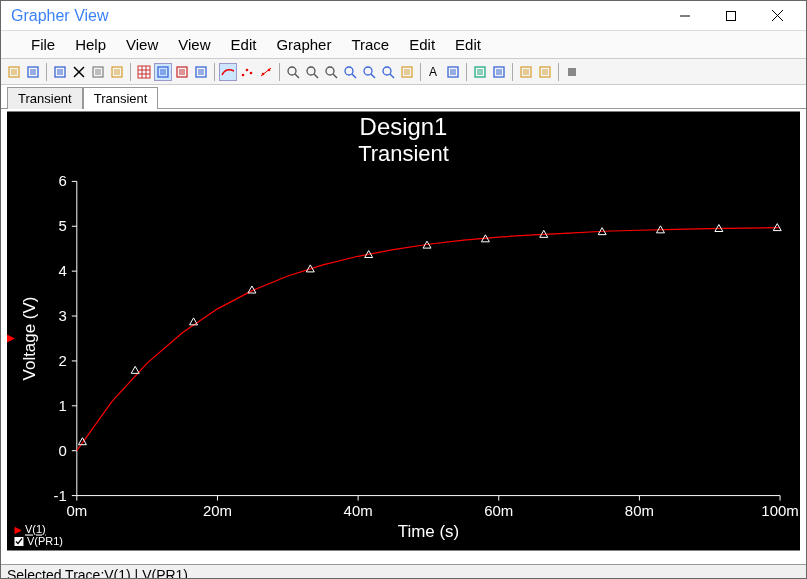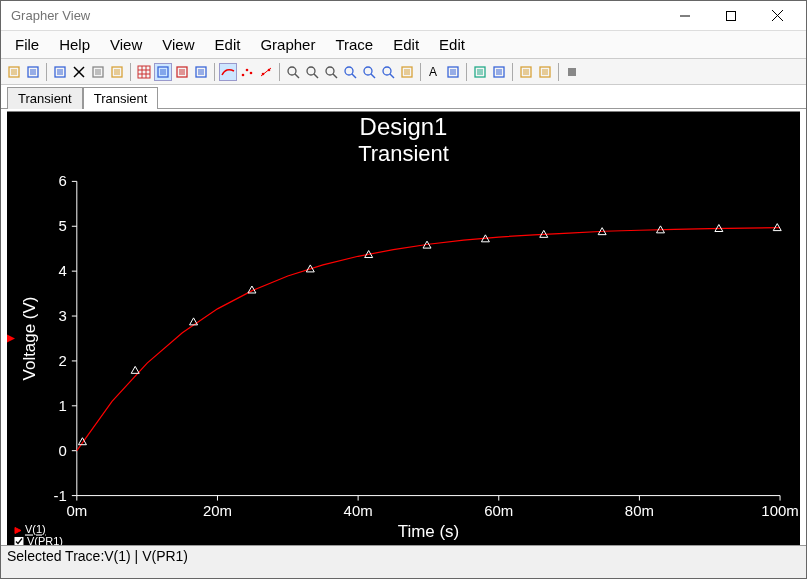--- a/index.html
+++ b/index.html
@@ -14,32 +14,32 @@
     position: relative;
   }
   .titlebar {
     height: 30px;
     display: flex;
     align-items: center;
     padding: 0 6px 0 10px;
     border-bottom: 1px solid #ddd;
     background: #fff;
   }
-  .titlebar-text { font-size: 13px; color: #737373; flex: 1; }
+  .titlebar-text { font-size: 16px; color: #3b82f6; flex: 1; }
   .win-controls { display: flex; gap: 0; }
   .win-btn {
     width: 46px; height: 30px;
     display: flex; align-items: center; justify-content: center;
     font-size: 11px; color: #000;
   }
   .menubar {
     height: 28px;
     display: flex;
     align-items: center;
-    padding: 0 4px;
+    padding: 0 20px;
     border-bottom: 1px solid #ccc;
     background: #fafafa;
   }
   .menu-item {
     padding: 4px 10px;
     font-size: 15px;
     color: #000;
   }
   .toolbar {
     height: 26px;
@@ -80,21 +80,21 @@
   }
   .plotwrap {
     position: absolute;
     left: 6px; right: 6px; top: 110px;
     height: 440px;
     background: #e5e5e5;
   }
   .statusbar {
     position: absolute;
     left: 0; right: 0; bottom: 0;
-    height: 33px;
+    height: 14px;
     padding: 2px 6px;
     border-top: 1px solid #999;
     background: #f0f0f0;
     font-size: 14px;
     color: #000;
   }
   svg text { font-family: Arial, sans-serif; }
 </style>
 </head>
 <body>

